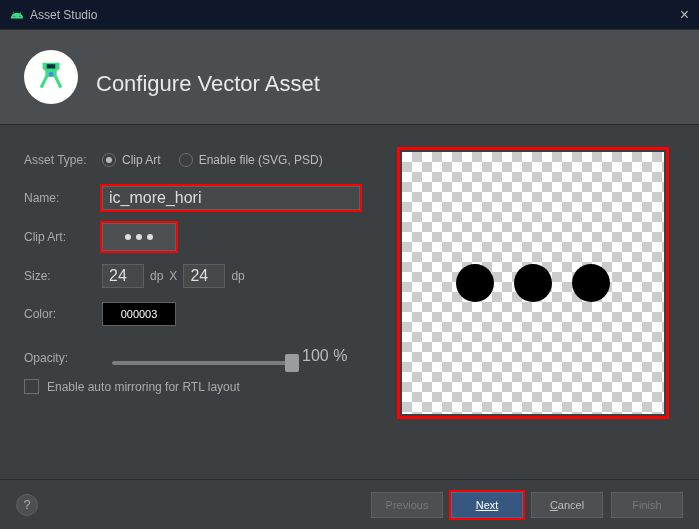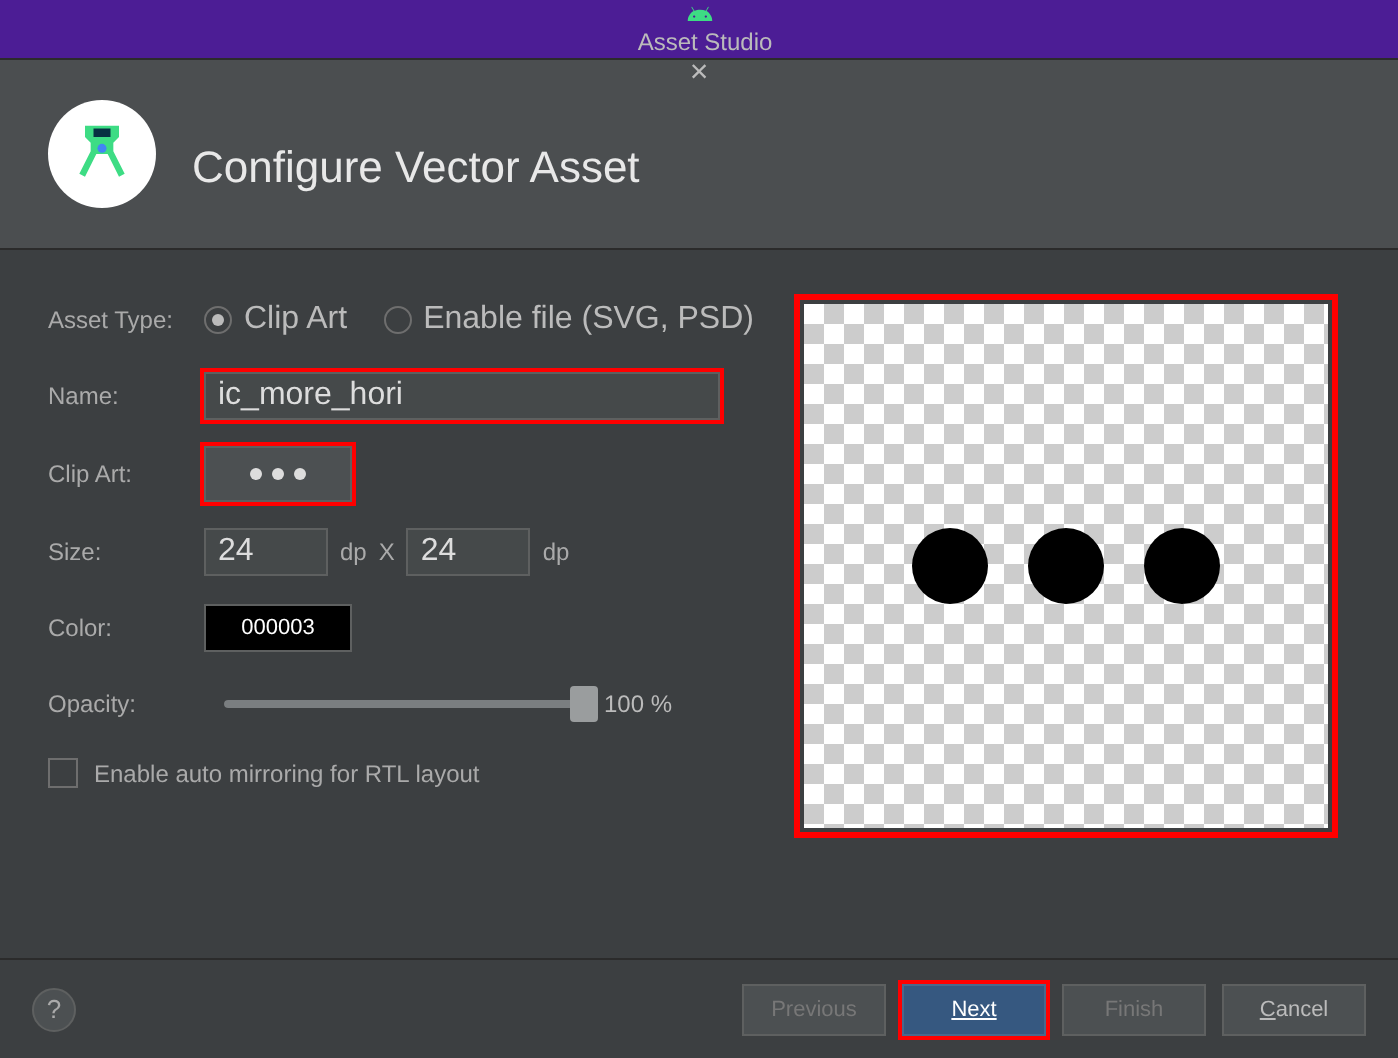--- a/index.html
+++ b/index.html
@@ -6,25 +6,24 @@
   body {
     width: 699px; height: 529px;
     background: #3c3f41;
     font-family: "Segoe UI", sans-serif;
     color: #bbbbbb;
     font-size: 13px;
     overflow: hidden;
   }
   .titlebar {
     height: 30px;
-    background: #4c1d95;
+    background: #0f172a;
     display: flex; align-items: center;
     padding: 0 10px;
     border-bottom: 1px solid #2b2b2b;
-    flex-direction: column;
   }
   .titlebar .title { flex: 1; color: #bbbbbb; font-size: 12px; }
   .titlebar .close { color: #bbbbbb; font-size: 16px; cursor: pointer; }
   .header-panel {
     background: #4b4e50;
     padding: 20px 24px;
     display: flex; align-items: center;
     gap: 18px;
     border-bottom: 1px solid #2b2b2b;
   }
@@ -39,21 +38,21 @@
     padding: 22px 24px 10px 24px;
   }
   .form-col { flex: 1; }
   .form-row {
     display: flex; align-items: center;
     margin-bottom: 12px;
     min-height: 26px;
   }
   .form-label { width: 78px; color: #aaaaaa; font-size: 12px; }
   .radio-group { display: flex; gap: 18px; align-items: center; }
-  .radio { display: flex; align-items: center; gap: 6px; font-size: 16px; color: #bbbbbb; }
+  .radio { display: flex; align-items: center; gap: 6px; font-size: 12px; color: #bbbbbb; }
   .radio .dot {
     width: 14px; height: 14px; border-radius: 50%;
     border: 1px solid #6e6e6e; display: inline-flex;
     align-items: center; justify-content: center;
     background: #3c3f41;
   }
   .radio.selected .dot::after {
     content: ""; width: 6px; height: 6px; border-radius: 50%;
     background: #bbbbbb;
   }
@@ -69,46 +68,46 @@
   .highlight-red { outline: 2px solid #ff0000; outline-offset: 0; }
   .clipart-button {
     width: 74px; height: 28px;
     background: #4c5052;
     border: 1px solid #5e6060;
     display: flex; align-items: center; justify-content: center;
     cursor: pointer;
   }
   .clipart-button svg { display: block; }
   .size-group { display: flex; align-items: center; gap: 6px; font-size: 12px; color: #aaaaaa; }
-  .size-input { width: 62px; text-align: left; }
+  .size-input { width: 42px; text-align: left; }
   .color-swatch {
     width: 74px; height: 24px;
     border: 1px solid #5e6060;
     background: #000000;
     color: #ffffff;
     font-size: 11px;
     display: flex; align-items: center; justify-content: center;
     cursor: pointer;
   }
-  .slider-row { display: flex; align-items: center; gap: 10px; margin-top: 6px; }
+  .slider-row { display: flex; align-items: flex-end; gap: 10px; margin-top: 6px; }
   .slider {
     position: relative; width: 180px; height: 4px;
     background: #2b2b2b; border-radius: 2px;
   }
   .slider-fill {
     position: absolute; left: 0; top: 0; height: 100%;
     background: #7a7e80; border-radius: 2px;
   }
   .slider-thumb {
     position: absolute; top: 50%; transform: translate(-50%, -50%);
     width: 14px; height: 18px;
     background: #9a9d9e;
     border-radius: 2px;
   }
-  .opacity-value { font-size: 12px; color: #bbbbbb; }
+  .opacity-value { font-size: 16px; color: #bbbbbb; }
   .checkbox-row { display: flex; align-items: center; gap: 8px; margin-top: 14px; font-size: 12px; color: #aaaaaa; }
   .checkbox-box {
     width: 15px; height: 15px; border: 1px solid #6e6e6e;
     background: #3c3f41;
   }
   .preview-col { width: 278px; }
   .preview-outer {
     border: 3px solid #ff0000;
     width: 272px; height: 272px;
     padding: 2px;
@@ -267,19 +266,19 @@
 
 <div class="footer-bar">
   <div class="help-circle">?</div>
   <div class="spacer"></div>
   <div class="wizard-btn disabled">
     <span>Previous</span>
   </div>
   <div class="wizard-btn primary highlight-red">
     <span style="text-decoration:underline">Next</span>
   </div>
+  <div class="wizard-btn">
+    <span class="underline-first">Cancel</span>
+  </div>
   <div class="wizard-btn disabled">
     <span>Finish</span>
   </div>
-  <div class="wizard-btn">
-    <span class="underline-first">Cancel</span>
-  </div>
 </div>
 
 </body></html>

